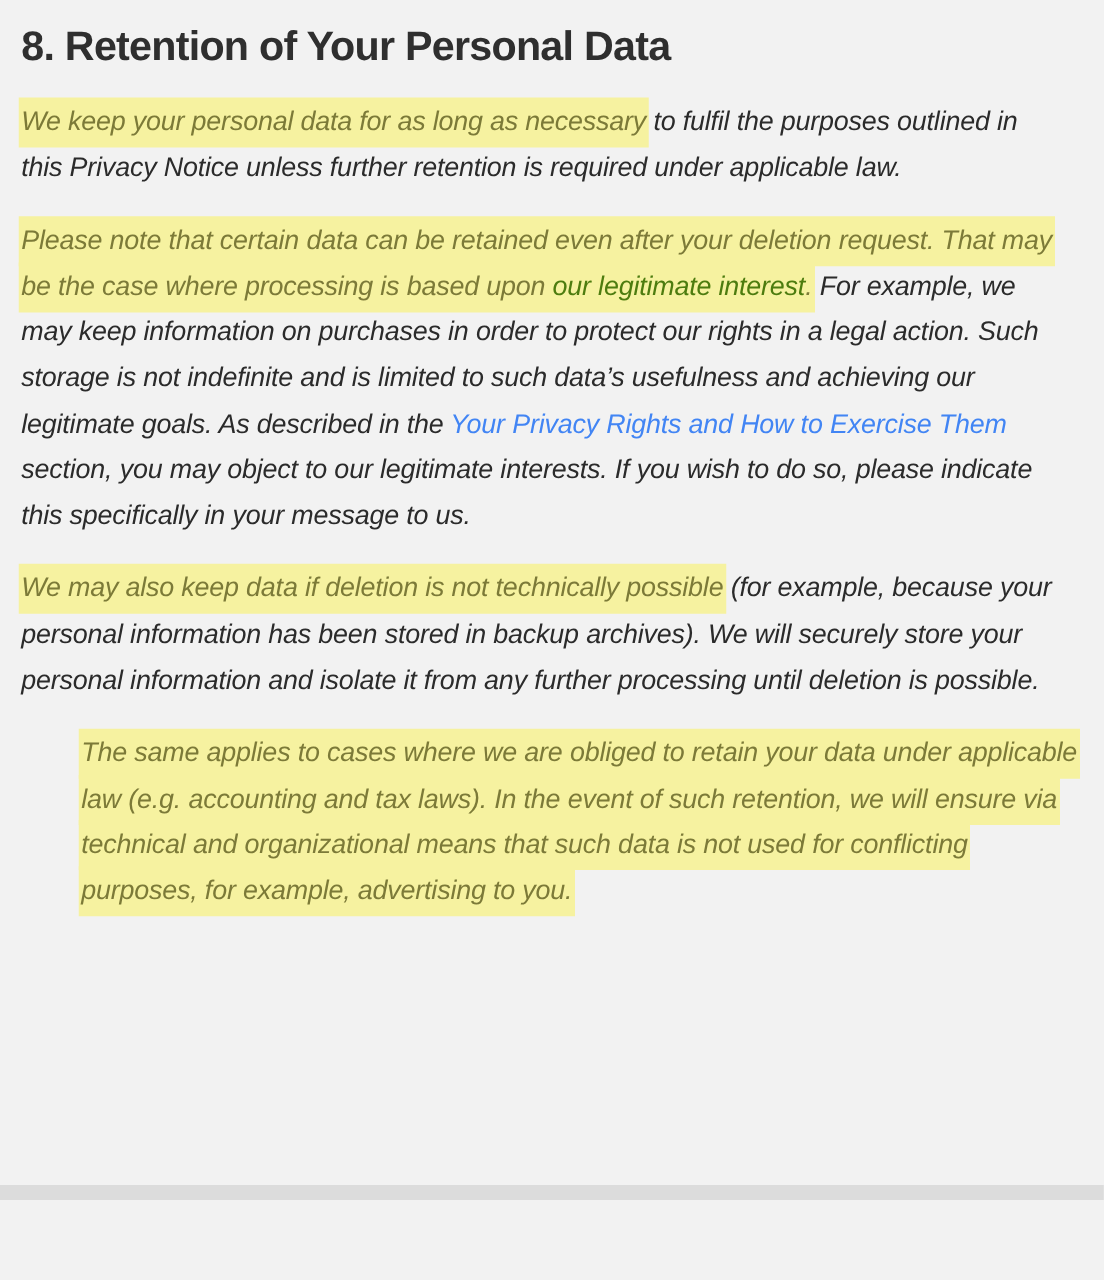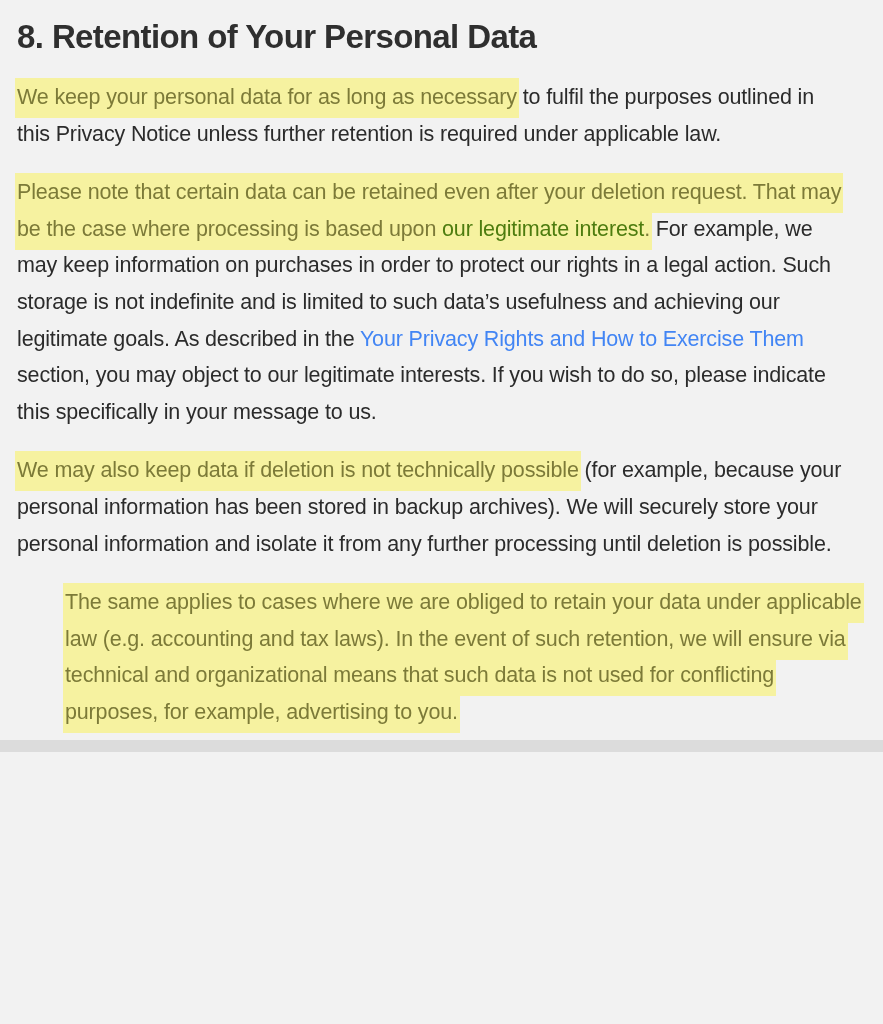--- a/index.html
+++ b/index.html
@@ -13,21 +13,21 @@
     width: 883px;
     height: 1024px;
     overflow: hidden;
     font-family: "Liberation Sans", sans-serif;
     -webkit-font-smoothing: antialiased;
   }
 
   .page {
     position: relative;
     width: 883px;
-    height: 752px;
+    height: 960px;
     background: #f2f2f2;
     box-sizing: border-box;
   }
 
   .content {
     position: absolute;
     left: 0;
     top: 0;
     right: 0;
     padding: 17px 18px 0 17px;
@@ -46,20 +46,21 @@
   }
 
   .para {
     font-family: "Liberation Sans", sans-serif;
     font-size: 21.5px;
     line-height: 36.6px;
     color: #2b2b2b;
     margin: 0 0 22px 0;
     letter-spacing: -0.15px;
     max-width: 832px;
+    font-style: italic;
   }
 
   .para:last-child {
     margin-bottom: 0;
     margin-left: 48px;
   }
 
   
   mark.hl {
     background-color: #f6f2a0;

